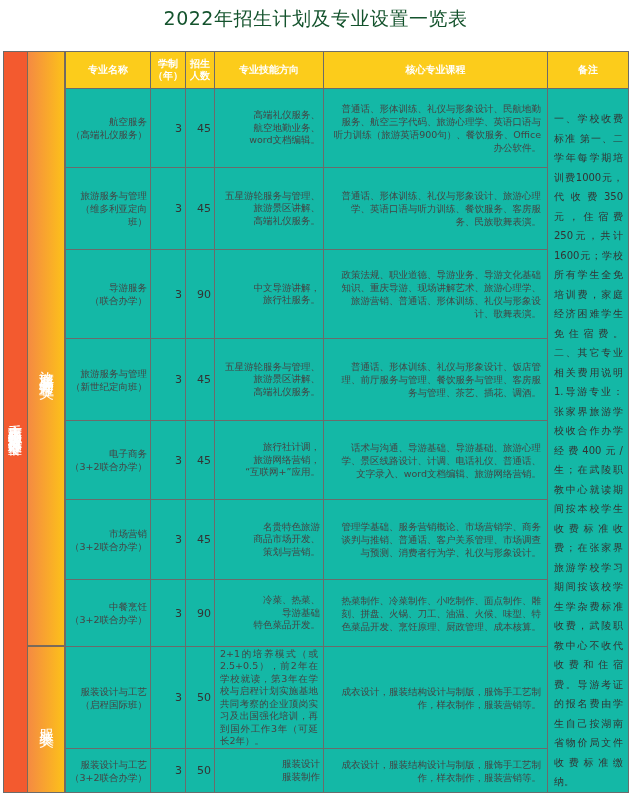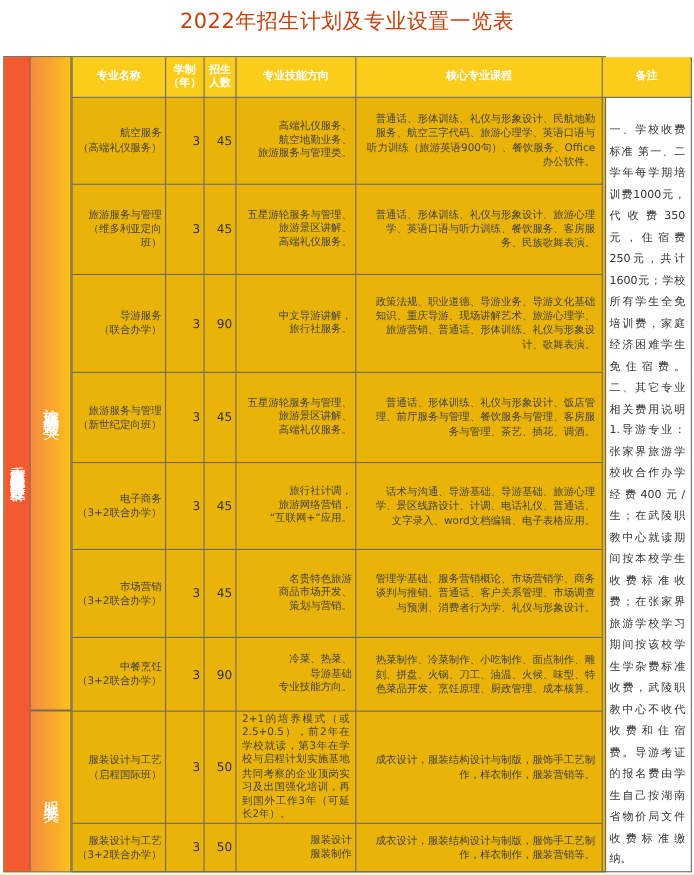--- a/index.html
+++ b/index.html
@@ -1,18 +1,18 @@
 <!DOCTYPE html>
 <html><head>
 <meta charset="utf-8">
 <style>
   html, body { margin:0; padding:0; background:#ffffff; }
   body { width:631px; height:795px; position:relative; overflow:hidden; font-family:"DejaVu Sans", sans-serif; color:#333; }
-  .title { position:absolute; left:0; top:6px; width:631px; text-align:center; font-size:19px; color:#c2410c; letter-spacing:0.5px; font-weight:normal; }
-  .wrap { position:absolute; left:3px; top:51px; width:548px; height:742px; border:1px solid #6b6b6b; box-sizing:border-box; background:#eab308;text-decoration:underline; }
+  .title { position:absolute; left:0; top:6px; width:631px; text-align:center; font-size:19px; color:#14532d; letter-spacing:0.5px; font-weight:normal; }
+  .wrap { position:absolute; left:3px; top:51px; width:626px; height:742px; border:1px solid #6b6b6b; box-sizing:border-box; background:#14b8a6;text-decoration:underline; }
   .group-strip { position:absolute; left:0; top:0; width:24px; height:740px; background:#f35a2f; border-right:1px solid #7a6a5a; box-sizing:border-box; display:flex; align-items:center; justify-content:center; }
   .vtext { writing-mode:vertical-rl; text-orientation:upright; color:#fff; font-size:14px; letter-spacing:1px; line-height:1; }
   .cat-strip { position:absolute; left:24px; width:37px; background:linear-gradient(to right,#f58a42,#fcc11a); border-right:1px solid #7a6a5a; box-sizing:border-box; display:flex; align-items:center; justify-content:center; }
   .cat-strip .vtext { font-size:15px; letter-spacing:2px; }
   .cat-sep { position:absolute; left:24px; width:37px; height:2px; background:#7a6a5a; }
   .tbl { position:absolute; left:61px; top:0; width:563px; border-collapse:collapse; table-layout:fixed; }
   .tbl th { background:#fccc1b; color:#fff; font-weight:bold; font-size:10px; border:1px solid #6b6b6b; border-top:none; padding:0; height:36px; line-height:12px; text-align:center; }
   .tbl td { border:1.5px solid #6b6b6b; font-size:9.5px; line-height:13px; color:#444; text-align:right; padding:0 3px; vertical-align:middle; }
   .tbl td.course { text-align:right; padding:0 6px 0 9px; line-height:13px; }
   .tbl td.num { font-size:11px; color:#333; }
@@ -69,21 +69,21 @@
       <tr style="height:79px">
         <td>
             <div>航空服务</div>
             <div>（高端礼仪服务）</div>
           </td>
         <td class="num">3</td>
         <td class="num">45</td>
         <td class="skill">
             <div>高端礼仪服务、</div>
             <div>航空地勤业务、</div>
-            <div>旅游服务与管理类。</div>
+            <div>word文档编辑。</div>
           </td>
         <td class="course">普通话、形体训练、礼仪与形象设计、民航地勤服务、航空三字代码、旅游心理学、英语口语与听力训练（旅游英语900句）、餐饮服务、Office办公软件。</td>
         <td class="notes" rowspan="9">一、学校收费标准 第一、二学年每学期培训费1000元，代收费350元，住宿费250元，共计1600元；学校所有学生全免培训费，家庭经济困难学生免住宿费。二、其它专业相关费用说明 1.导游专业：张家界旅游学校收合作办学经费400元/生；在武陵职教中心就读期间按本校学生收费标准收费；在张家界旅游学校学习期间按该校学生学杂费标准收费，武陵职教中心不收代收费和住宿费。导游考证的报名费由学生自己按湖南省物价局文件收费标准缴纳。</td>
       </tr>
       <tr style="height:82px">
         <td>
             <div>旅游服务与管理</div>
             <div>（维多利亚定向班）</div>
           </td>
         <td class="num">3</td>
@@ -127,21 +127,21 @@
             <div>电子商务</div>
             <div>（3+2联合办学）</div>
           </td>
         <td class="num">3</td>
         <td class="num">45</td>
         <td class="skill">
             <div>旅行社计调，</div>
             <div>旅游网络营销，</div>
             <div>“互联网+”应用。</div>
           </td>
-        <td class="course">话术与沟通、导游基础、导游基础、旅游心理学、景区线路设计、计调、电话礼仪、普通话、文字录入、word文档编辑、电子表格应用。</td>
+        <td class="course">话术与沟通、导游基础、导游基础、旅游心理学、景区线路设计、计调、电话礼仪、普通话、文字录入、word文档编辑、旅游网络营销。</td>
       </tr>
       <tr style="height:80px">
         <td>
             <div>市场营销</div>
             <div>（3+2联合办学）</div>
           </td>
         <td class="num">3</td>
         <td class="num">45</td>
         <td class="skill">
             <div>名贵特色旅游</div>
@@ -153,21 +153,21 @@
       <tr style="height:67px">
         <td>
             <div>中餐烹饪</div>
             <div>（3+2联合办学）</div>
           </td>
         <td class="num">3</td>
         <td class="num">90</td>
         <td class="skill">
             <div>冷菜、热菜、</div>
             <div>导游基础</div>
-            <div>专业技能方向。</div>
+            <div>特色菜品开发。</div>
           </td>
         <td class="course">热菜制作、冷菜制作、小吃制作、面点制作、雕刻、拼盘、火锅、刀工、油温、火候、味型、特色菜品开发、烹饪原理、厨政管理、成本核算。</td>
       </tr>
       <tr style="height:102px">
         <td>
             <div>服装设计与工艺</div>
             <div>（启程国际班）</div>
           </td>
         <td class="num">3</td>
         <td class="num">50</td>

